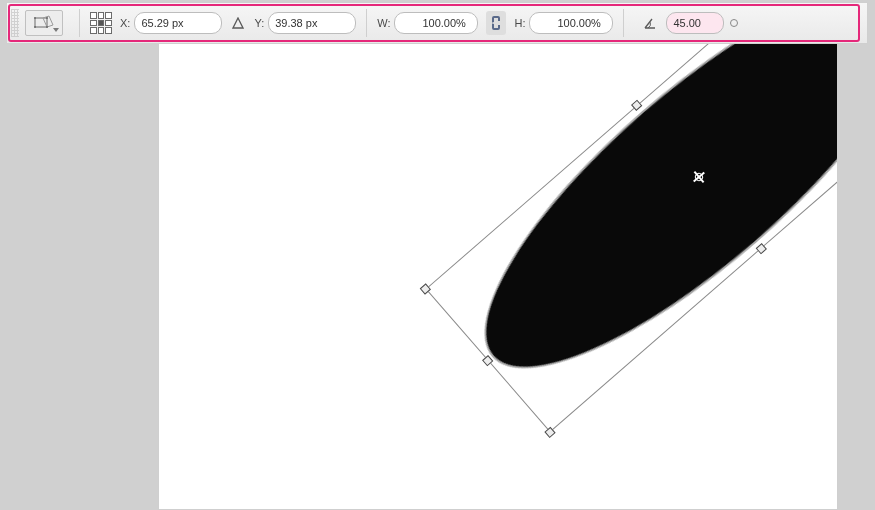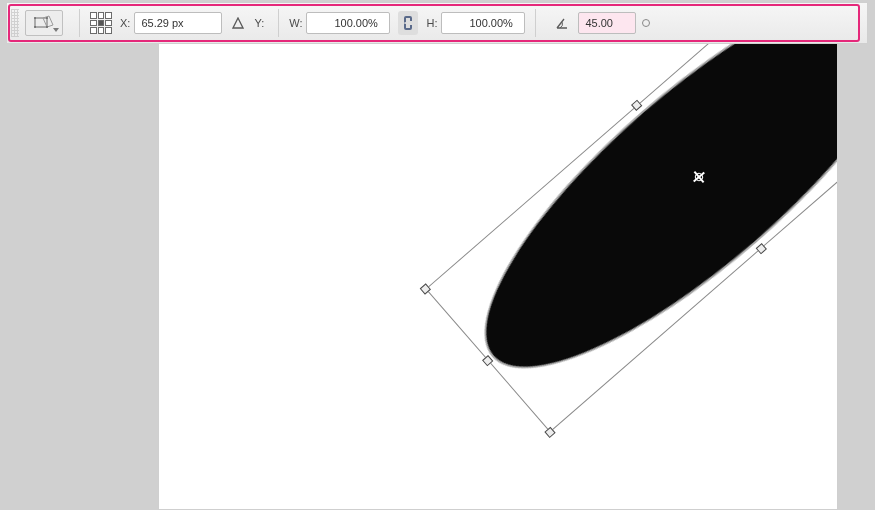--- a/index.html
+++ b/index.html
@@ -78,21 +78,21 @@
 
   .lbl { color: #4a4a4a; margin: 0 4px 0 0; }
   .field {
     height: 22px;
     border: 1px solid #bdbdbd;
     background: #fff;
     padding: 0 6px;
     font-size: 11px;
     color: #333;
     outline: none;
-    border-radius: 2px;
+    border-radius: 10px;
   }
   .field.x, .field.y { width: 88px; }
   .field.w, .field.h { width: 84px; padding-left: 27px; }
   .field.rot { width: 58px; background: #fde6ef; }
   .icon-slot {
     width: 16px; height: 18px;
     margin: 0 8px;
     display: flex; align-items: center; justify-content: center;
     color: #5a5a5a;
   }
@@ -206,20 +206,21 @@
     <span class="lbl">X:</span>
     <input class="field x" value="65.29 px" style="">
 
     <div class="icon-slot">
       <svg width="12" height="12" viewBox="0 0 12 12">
         <path d="M6 1 L11 11 L1 11 Z" fill="none" stroke="#5a5a5a" stroke-width="1.3"></path>
       </svg>
     </div>
 
     <span class="lbl">Y:</span>
+    <input class="field y" value="39.38 px" style="">
 
     <div class="sep"></div>
 
     <span class="lbl">W:</span>
     <input class="field w" value="100.00%" style="">
 
     <div class="link-slot">
       <svg width="10" height="16" viewBox="0 0 10 16">
         <path d="M3 1h4a2 2 0 0 1 2 2v3H7V3H3v4h2v2H3a2 2 0 0 1-2-2V3a2 2 0 0 1 2-2zM3 15h4a2 2 0 0 0 2-2v-3H7v3H3V9h2V7H3a2 2 0 0 0-2 2v4a2 2 0 0 0 2 2z" fill="#5a6a8a"></path>
       </svg>

